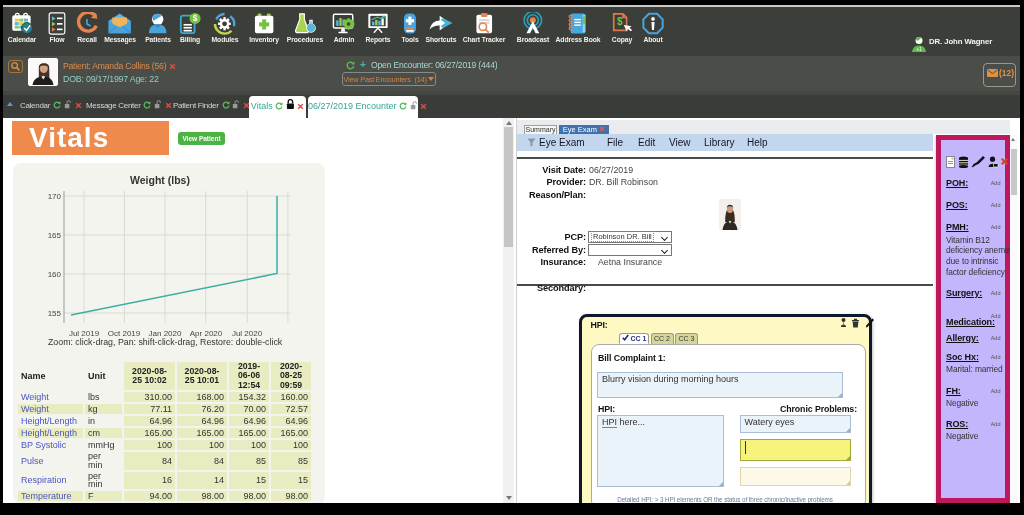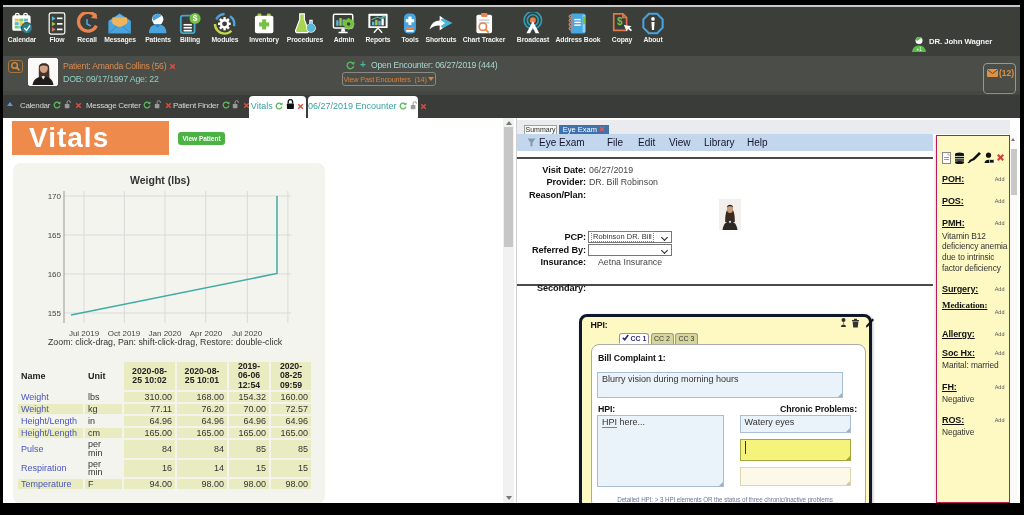--- a/index.html
+++ b/index.html
@@ -36,21 +36,21 @@
   .rlabel{position:absolute;font-weight:bold;color:#111;font-size:9.2px;text-align:right;left:0;width:69px;white-space:nowrap;letter-spacing:-0.1px;}
   .rval{position:absolute;color:#444;font-size:8.8px;white-space:nowrap;}
   .dd{position:absolute;width:84px;height:12px;font-size:7.5px;border:1px solid #777;background:#fff;color:#333;line-height:10px;padding:0 2px;}
   .dd:after{content:"";position:absolute;right:4px;top:2.5px;width:4px;height:4px;border-right:1.3px solid #222;border-bottom:1.3px solid #222;transform:rotate(45deg);}
   #hpibox{position:absolute;left:61.5px;top:196px;width:293px;height:196px;background:#fef9c3;border:3px solid #0f172a;border-radius:8px;box-shadow:1px 1px 3px rgba(0,0,0,.25);}
   #hpiinner{position:absolute;left:9.5px;top:26.5px;width:275px;height:165px;border:1px solid #aaa;border-radius:8px;background:#fff;}
   .blab{position:absolute;font-weight:bold;color:#111;font-size:8.8px;white-space:nowrap;letter-spacing:-0.1px;}
   .ta{position:absolute;background:#eaf2fa;border:1px solid #a9bed4;font-size:9px;color:#333;padding:1px 4px;}
   .cctab{position:absolute;top:16px;height:10.5px;font-size:7px;line-height:10px;text-align:center;border:1px solid #999;border-bottom:none;border-radius:3px 3px 0 0;}
   .rsz{position:absolute;right:0;bottom:0;width:0;height:0;border-left:4px solid transparent;border-bottom:4px solid #9ab0c4;}
-  #sidebar{position:absolute;left:419px;top:16.5px;width:73.5px;height:368px;background:#fef9c3;border:1px solid #be185d;box-shadow:-1px 1px 2px rgba(0,0,0,.15);}
+  #sidebar{position:absolute;left:419px;top:16.5px;width:73.5px;height:368px;background:#c4b5fd;border:5px solid #be185d;box-shadow:-1px 1px 2px rgba(0,0,0,.15);}
   .sbsec{position:absolute;left:5px;font-size:9px;font-weight:bold;color:#111;text-decoration:underline;letter-spacing:-0.1px;}
   .sbadd{position:absolute;right:4px;font-size:5.5px;color:#555;}
   .sbtx{position:absolute;left:5px;font-size:8.4px;color:#333;line-height:10.8px;letter-spacing:-0.1px;}
   #rscroll{position:absolute;left:493px;top:16.5px;width:7px;height:368.5px;background:#fafafa;}
   .frame{position:absolute;background:#000;z-index:40;}
   .sthumb{position:absolute;background:#c6c6c6;}
   .triu{position:absolute;width:0;height:0;border-left:3px solid transparent;border-right:3px solid transparent;border-bottom:4px solid #777;}
   .trid{position:absolute;width:0;height:0;border-left:3px solid transparent;border-right:3px solid transparent;border-top:4px solid #777;}
   .svgi{display:inline-block;vertical-align:-1px;}
 </style>
@@ -302,21 +302,21 @@
           <path d="M1.2 1.2 L5.8 5.8 M5.8 1.2 L1.2 5.8" stroke="#e04a40" stroke-width="1.6"></path>
         </svg></div>
     <div style="position:absolute;left:60px;top:17.5px;color:#8fcfc4;font-size:8.8px;letter-spacing:-0.2px;white-space:nowrap;">DOB: 09/17/1997 Age: 22</div>
     <svg width="9" height="9" viewBox="0 0 9 9" style="position:absolute;left:343px;top:5px;">
         <path d="M7.4 2.9 A3.3 3.3 0 1 0 7.7 5.2" fill="none" stroke="#5cb85c" stroke-width="1.4"></path>
         <path d="M8.8 0.6 L8.1 3.8 L5.2 2.9 Z" fill="#5cb85c"></path>
       </svg>
     <span style="position:absolute;left:357px;top:3px;color:#4db5a8;font-size:10px;font-weight:bold;">+</span>
     <div style="position:absolute;left:368px;top:4px;color:#a8d8d0;font-size:8.6px;letter-spacing:-0.2px;white-space:nowrap;">Open Encounter: 06/27/2019 (444)</div>
     <div style="position:absolute;left:339px;top:16px;width:94px;height:14px;border:1px solid #8a8a85;border-radius:3px;color:#d9813f;font-size:7.3px;letter-spacing:-0.2px;text-align:center;line-height:13px;white-space:nowrap;">View Past Encounters&nbsp; (14) <span class="trid" style="position:static;display:inline-block;border-top-color:#d9813f;vertical-align:1px;"></span></div>
-    <div style="position:absolute;left:980px;top:7px;width:33px;height:31px;border:1.5px solid #98988f;border-radius:4px;">
+    <div style="position:absolute;left:980px;top:7px;width:33px;height:24px;border:1.5px solid #98988f;border-radius:4px;">
       <svg width="11" height="8" viewBox="0 0 11 8" style="position:absolute;left:3px;top:5px;">
           <rect width="11" height="8" rx="1" fill="#e09040"></rect>
           <path d="M0.5 0.8 L5.5 4.5 L10.5 0.8" fill="none" stroke="#4b4d48" stroke-width="1"></path>
         </svg>
       <span style="position:absolute;left:15px;top:4px;color:#e09040;font-size:8.5px;font-weight:bold;">(12)</span>
     </div>
   <div style="position:absolute;left:0;bottom:0;width:100%;height:4px;background:rgba(0,0,0,0.07);"></div>
     </div>
   <div id="tabbar">
     <div class="triu" style="left:4px;top:7px;border-bottom-color:#5b9bd5;"></div>
@@ -442,20 +442,28 @@
               <td class="val">64.96</td>
             </tr>
         <tr style="height:9.7px;" class="hl">
               <td class="nm">Height/Length</td>
               <td>cm</td>
               <td class="val">165.00</td>
               <td class="val">165.00</td>
               <td class="val">165.00</td>
               <td class="val">165.00</td>
             </tr>
+        <tr style="height:9.7px;">
+              <td class="nm">BP Systolic</td>
+              <td>mmHg</td>
+              <td class="val">100</td>
+              <td class="val">100</td>
+              <td class="val">100</td>
+              <td class="val">100</td>
+            </tr>
         <tr style="height:17.5px;">
               <td class="nm">Pulse</td>
               <td style="line-height:8.7px;">per<br>min</td>
               <td class="val">84</td>
               <td class="val">84</td>
               <td class="val">85</td>
               <td class="val">85</td>
             </tr>
         <tr style="height:17.5px;">
               <td class="nm">Respiration</td>
@@ -585,21 +593,21 @@
       </svg>
       <div class="sbsec" style="top:38.5px;">POH:</div>
         <div class="sbadd" style="top:40px;">Add</div>
       <div class="sbsec" style="top:60.5px;">POS:</div>
         <div class="sbadd" style="top:62px;">Add</div>
       <div class="sbsec" style="top:82.5px;">PMH:</div>
         <div class="sbadd" style="top:84px;">Add</div>
       <div class="sbtx" style="top:95px;white-space:nowrap;">Vitamin B12<br>deficiency anemia<br>due to intrinsic<br>factor deficiency</div>
       <div class="sbsec" style="top:148.5px;">Surgery:</div>
         <div class="sbadd" style="top:150px;">Add</div>
-      <div class="sbsec" style="top:164px;font-family:Liberation Serif, serif;">Medication:</div>
+      <div class="sbsec" style="top:177px;">Medication:</div>
         <div class="sbadd" style="top:173px;">Add</div>
       <div class="sbsec" style="top:193.5px;">Allergy:</div>
         <div class="sbadd" style="top:195px;">Add</div>
       <div class="sbsec" style="top:212.5px;">Soc Hx:</div>
         <div class="sbadd" style="top:214px;">Add</div>
       <div class="sbtx" style="top:224.5px;">Marital: married</div>
       <div class="sbsec" style="top:246.5px;">FH:</div>
         <div class="sbadd" style="top:248px;">Add</div>
       <div class="sbtx" style="top:258.5px;">Negative</div>
       <div class="sbsec" style="top:279.5px;">ROS:</div>

